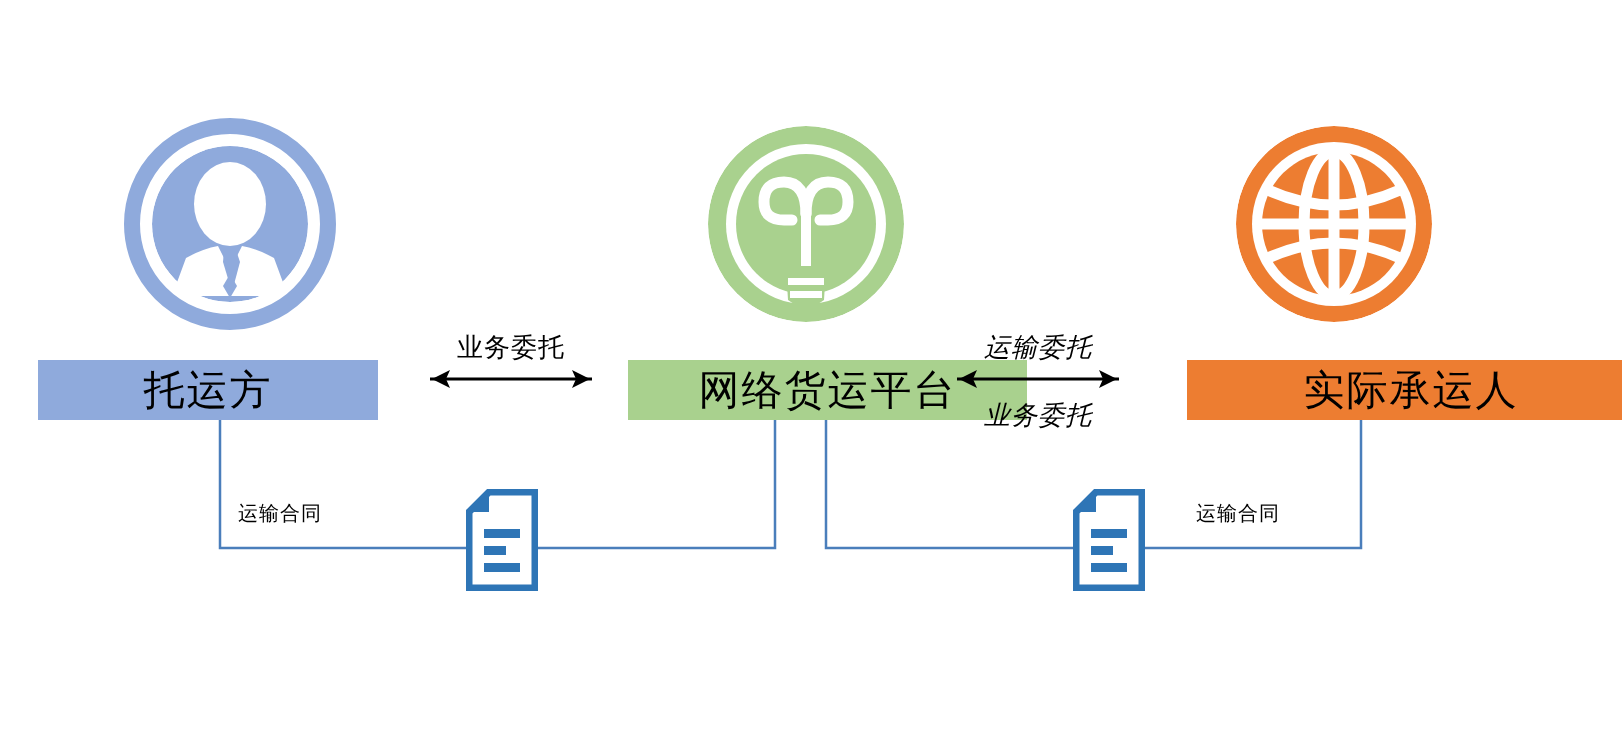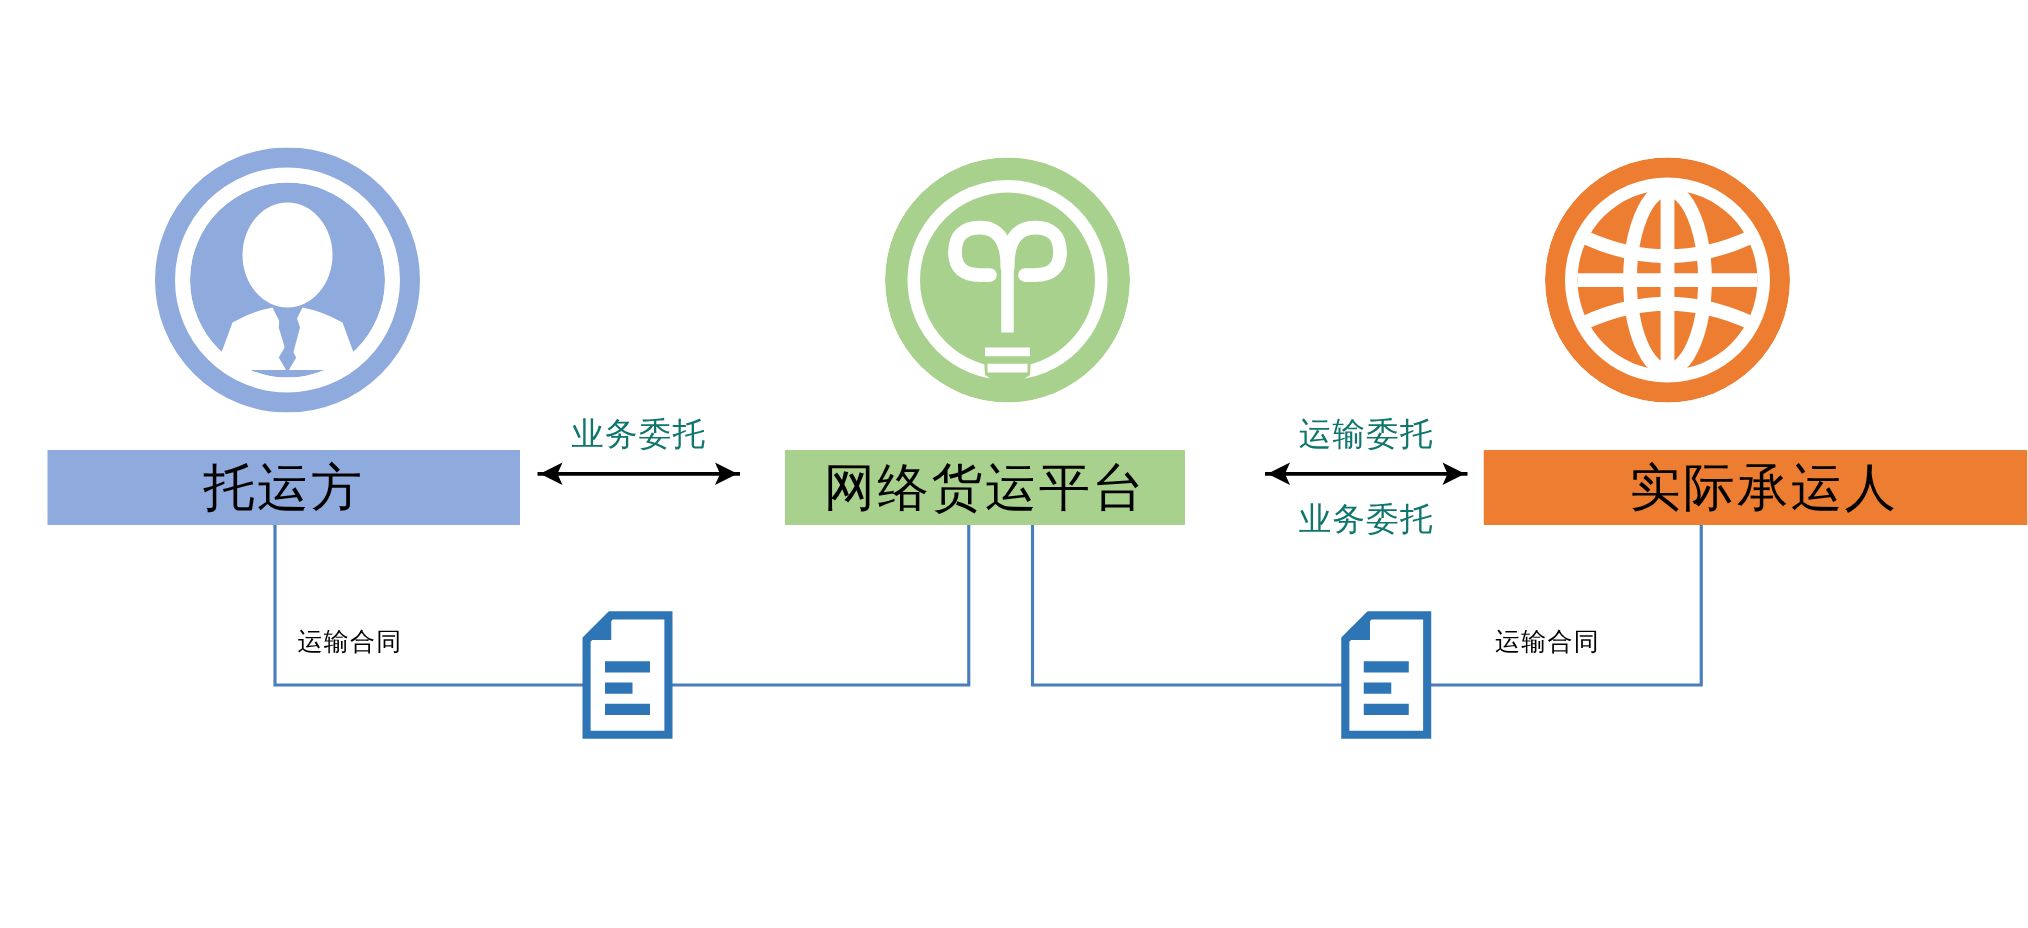--- a/index.html
+++ b/index.html
@@ -33,43 +33,43 @@
     box-sizing: border-box;
   }
   .node-box .node-text {
     color: #000000;
     font-family: "Liberation Serif", "DejaVu Serif", serif;
     font-weight: 400;
     white-space: nowrap;
     letter-spacing: 2px;
   }
 
-  #box-shipper   { left: 38px;   top: 360px; width: 378px; height: 60px;  background: #8FAADC; }
-  #box-platform  { left: 628px;  top: 360px; width: 320px; height: 60px;  background: #A9D18E; }
+  #box-shipper   { left: 38px;   top: 360px; width: 340px; height: 60px;  background: #8FAADC; }
+  #box-platform  { left: 628px;  top: 360px; width: 399px; height: 60px;  background: #A9D18E; }
   #box-carrier   { left: 1187px; top: 360px; width: 448px; height: 60px;  background: #ED7D31; }
 
   #box-shipper  .node-text { font-size: 41px; }
   #box-platform .node-text { font-size: 41px; }
   #box-carrier  .node-text { font-size: 41px; }
 
   
   .arrow-group {
     position: absolute;
     width: 186px;
     height: 110px;
   }
   #arrow-group-left  { left: 418px;  top: 330px; }
-  #arrow-group-right { left: 1000px; top: 330px; }
+  #arrow-group-right { left: 945px; top: 330px; font-style: italic; }
 
   .arrow-label {
     position: absolute;
     left: 0;
     width: 100%;
     text-align: center;
-    color: #0f766e;
+    color: #000000;
     font-size: 26px;
     font-family: "Liberation Serif", "DejaVu Serif", serif;
     white-space: nowrap;
     letter-spacing: 1px;
   }
   .arrow-label.top    { top: 0px; }
   .arrow-label.bottom { top: 68px; }
   .arrow-svg {
     position: absolute;
     left: 0;

